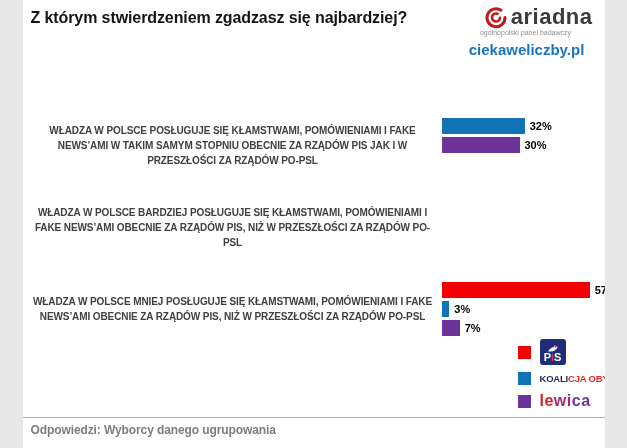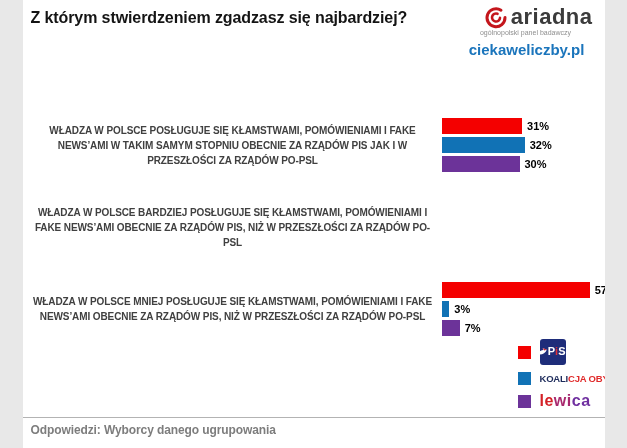--- a/index.html
+++ b/index.html
@@ -88,21 +88,21 @@
 
   
   .legend { position: absolute; left: 495px; top: 339px; }
   .lrow { display: flex; align-items: center; margin-bottom: 7px; }
   .swatch { width: 13px; height: 13px; margin-right: 9px; flex: none; }
   .pis-logo {
     width: 26px; height: 26px;
     background: #1e2d7a;
     border-radius: 3px;
     display: flex;
-    flex-direction: row;
+    flex-direction: column;
     align-items: center;
     justify-content: flex-end;
     padding-bottom: 2px;
     box-sizing: border-box;
   }
   .pis-text { color: #ffffff; font-weight: bold; font-size: 11px; line-height: 11px; letter-spacing: 0px; }
   .pis-i { color: #e03038; }
   .ko-text {
     font-size: 9.5px;
     font-weight: bold;
@@ -153,24 +153,20 @@
       <span class="brand">ariadna</span>
     </div>
     <div class="tagline">ogólnopolski panel badawczy</div>
     <div class="site">ciekaweliczby.pl</div>
   </div>
 
   <div>
       <div class="group g0">
         <div class="glabel">WŁADZA W POLSCE POSŁUGUJE SIĘ KŁAMSTWAMI, POMÓWIENIAMI I FAKE NEWS’AMI W TAKIM SAMYM STOPNIU OBECNIE ZA RZĄDÓW PIS JAK I W PRZESZŁOŚCI ZA RZĄDÓW PO-PSL</div>
         <div class="gbars">
-          <div class="brow">
-            <div class="bar" style="width: 80.6px; background: rgb(244, 0, 0);"></div>
-            <span class="pct">31%</span>
-          </div>
           <div class="brow">
             <div class="bar" style="width: 83.2px; background: rgb(17, 114, 181);"></div>
             <span class="pct">32%</span>
           </div>
           <div class="brow">
             <div class="bar" style="width: 78px; background: rgb(108, 51, 153);"></div>
             <span class="pct">30%</span>
           </div>
         </div>
       </div>

